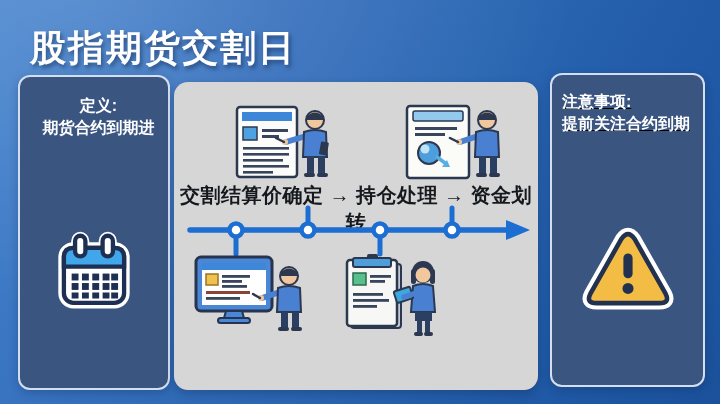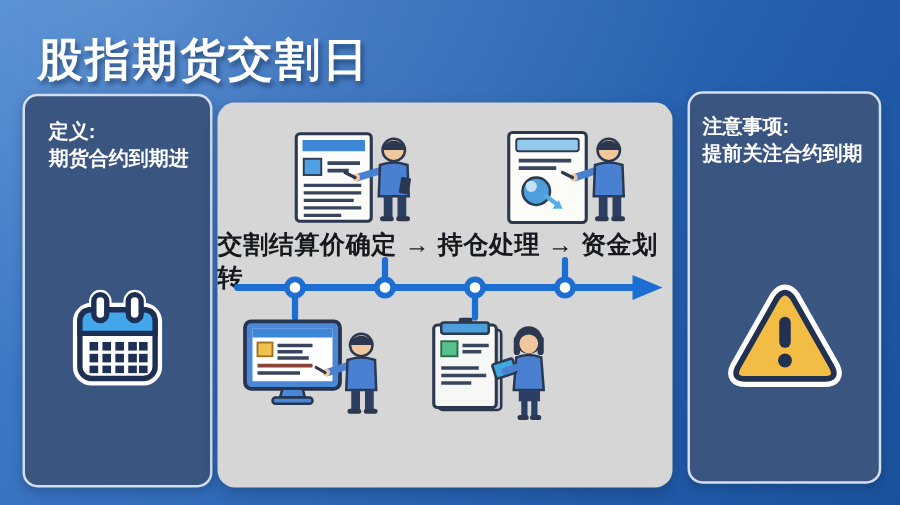--- a/index.html
+++ b/index.html
@@ -6,36 +6,36 @@
   body{font-family:"Liberation Sans",sans-serif;}
   .stage{position:relative;width:720px;height:404px;overflow:hidden;
     background:linear-gradient(118deg,#4684ce 0%,#356fbd 30%,#2a66b2 55%,#2059a6 80%,#1b519b 100%);}
   .stage::before{content:"";position:absolute;inset:0;
     background:radial-gradient(ellipse at 12% -5%,rgba(255,255,255,0.14),rgba(255,255,255,0) 55%);
     pointer-events:none;}
   .title{position:absolute;left:30px;top:14px;font-size:36px;font-weight:800;color:#ffffff;
     letter-spacing:2px;text-shadow:2px 3px 4px rgba(8,28,60,0.5);margin-top:10px;}
   .side-panel{position:absolute;background:#3a5580;border:2px solid rgba(225,236,248,0.92);
     border-radius:12px;box-shadow:0 3px 8px rgba(10,30,60,0.25);}
-  .panel-left{left:18px;top:75px;width:148px;height:311px;}
-  .panel-right{left:550px;top:73px;width:151px;height:310px;}
+  .panel-left{left:18px;top:75px;width:148px;height:311px;text-align:center;}
+  .panel-right{left:550px;top:73px;width:151px;height:310px;text-decoration:underline;}
   .panel-text{color:#ffffff;font-weight:bold;font-size:16px;line-height:22px;}
   .panel-left .panel-text{padding:18px 10px 0 19px;}
   .panel-right .panel-text{padding:16px 8px 0 10px;}
   .panel-icon{position:absolute;left:50%;transform:translateX(-50%);}
   .panel-left .panel-icon{top:150px;}
   .panel-right .panel-icon{top:152px;}
   .center-panel{position:absolute;left:174px;top:82px;width:364px;height:308px;
     background:#d5d6d5;border-radius:14px;box-shadow:0 4px 10px rgba(10,30,60,0.28);}
   .illus{position:absolute;}
   .illus-a{left:60px;top:22px;}
   .illus-b{left:230px;top:22px;}
   .illus-c{left:20px;top:172px;}
   .illus-d{left:163px;top:172px;}
-  .flow-text{position:absolute;top:100px;left:0;width:100%;text-align:left;
+  .flow-text{position:absolute;top:100px;left:0;width:100%;text-align:center;
     font-size:20px;font-weight:bold;color:#15181d;letter-spacing:0.5px;}
   .timeline{position:absolute;left:0;top:115px;}
 </style>
 </head>
 <body>
 
 <div class="stage">
 
   <div class="title">股指期货交割日</div>
 

